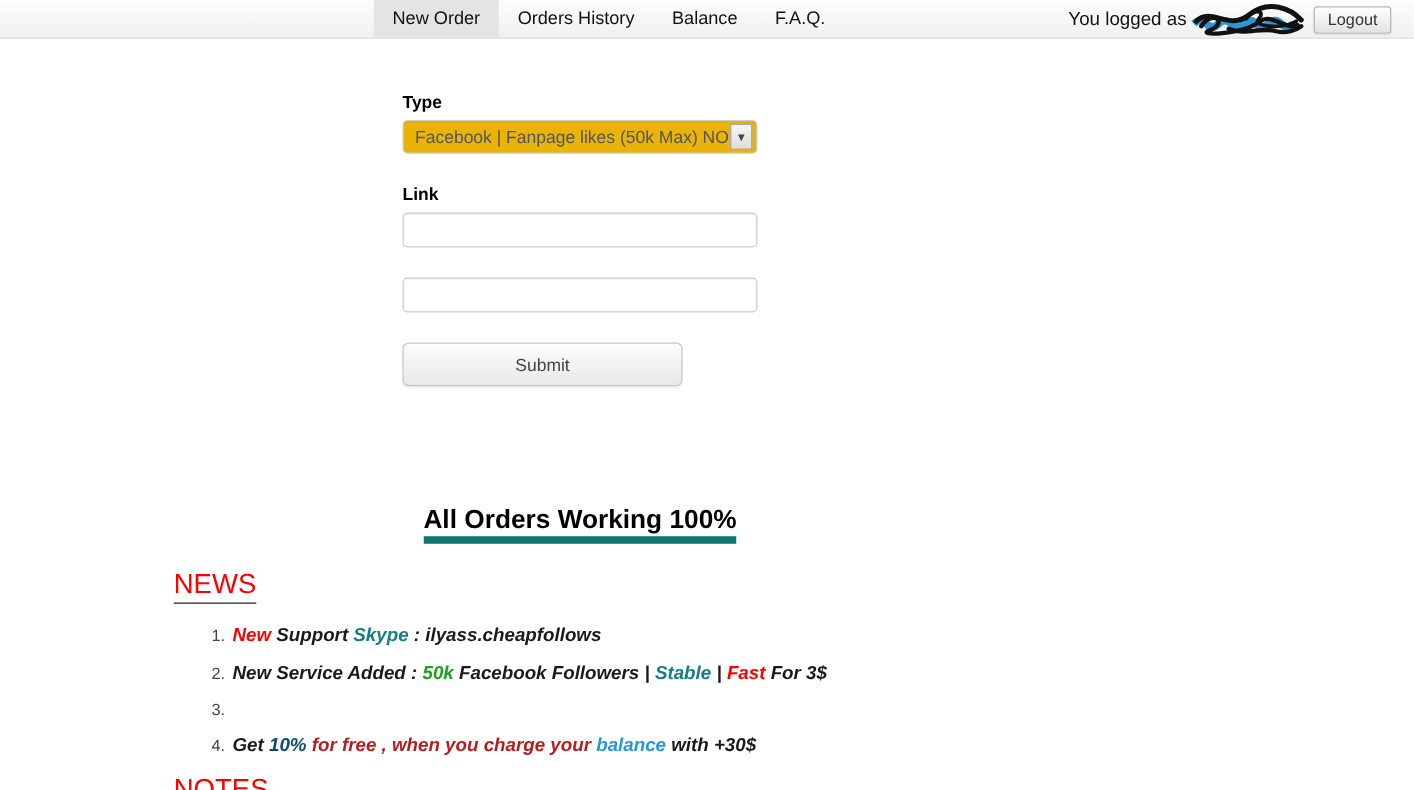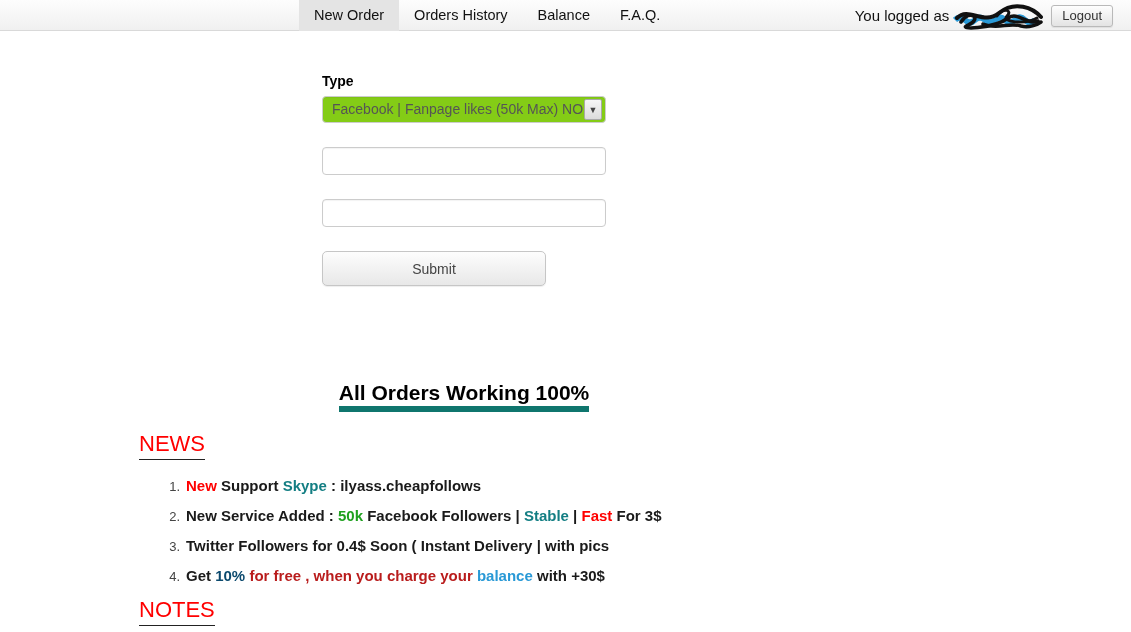--- a/index.html
+++ b/index.html
@@ -22,21 +22,21 @@
                 background:linear-gradient(#fefefe,#e3e3e3);
                 border:1px solid #b9b9b9; border-radius:3px;
                 padding:2px 10px 3px; cursor:pointer;
                 box-shadow:0 1px 1px rgba(0,0,0,.08); }
 
   
   .content-col { width:928px; }
   .order-form { width:284px; margin:42px 0 0 322px; }
   .field-label { font-size:14px; font-weight:bold; color:#000; margin-bottom:7px; }
   .fake-select { position:relative; width:284px; height:27px;
-                 border:1px solid #ccc; border-radius:4px; background:#84cc16;
+                 border:1px solid #ccc; border-radius:4px; background:#eab308;
                  font-size:14px; color:#555; line-height:25px;
                  padding:0 26px 0 9px; overflow:hidden; white-space:nowrap;
                  cursor:pointer; box-shadow:inset 0 1px 1px rgba(0,0,0,.05); }
   .select-arrow { position:absolute; right:3px; top:2px; width:18px; height:21px;
                   background:linear-gradient(#f6f6f6,#dcdcdc);
                   border:1px solid #a9a9a9; border-radius:2px;
                   font-size:9px; color:#444; text-align:center; line-height:20px; }
   .text-input { width:284px; height:28px; border:1px solid #ccc; border-radius:4px;
                 padding:0 8px; font-size:14px; color:#333; margin-bottom:24px;
                 box-shadow:inset 0 1px 1px rgba(0,0,0,.05); outline:none; }
@@ -49,21 +49,21 @@
 
   
   .announce { margin-top:70px; text-align:center; font-size:21px; font-weight:bold; }
   .announce span { display:inline-block; border-bottom:6px solid #0f766e; padding-bottom:1px;margin-top:25px; }
   .section-heading { margin:19px 0 0 139px; font-size:22px; color:#ff0000; }
   .section-heading span { display:inline-block; border-bottom:1px solid #222; padding-bottom:2px; }
   .news-list { margin:17px 0 0 163px; }
   .news-item { display:flex; align-items:baseline; margin-bottom:13px; }
   .news-num { font-size:13px; color:#444; min-width:17px; text-align:right;
               margin-right:6px; }
-  .news-text { font-size:15px; font-weight:bold; white-space:pre-wrap; }
+  .news-text { font-size:15px; font-weight:bold; white-space:pre-wrap;font-style:italic; }
   .notes-heading { margin-top:8px; }
 </style>
 </head>
 <body>
 
 <div class="navbar">
   <div class="tabs">
     <div class="tab active">New Order</div>
     <div class="tab">Orders History</div>
     <div class="tab">Balance</div>
@@ -90,20 +90,21 @@
 
   <div class="order-form">
     <div class="field-label">Type</div>
     <div class="fake-select">
       <span>Facebook | Fanpage likes (50k Max) NO</span>
       <span class="select-arrow">▼</span>
     </div>
 
     <div class="spacer-24"></div>
 
+    <div class="field-label">Link</div>
     <input class="text-input" type="text" value="" style="">
 
     <input class="text-input" type="text" value="" style="">
 
     <button class="submit-btn">Submit</button>
   </div>
 
   <div class="announce">
     <span>All Orders Working 100%</span>
   </div>
@@ -116,21 +117,20 @@
       <div class="news-item">
         <span class="news-num">1.</span>
         <span class="news-text"><span style="color: rgb(255, 0, 0);">New </span><span style="color: rgb(26, 26, 26);">Support </span><span style="color: rgb(19, 126, 131);">Skype</span><span style="color: rgb(26, 26, 26);"> : ilyass.cheapfollows</span></span>
       </div>
       <div class="news-item">
         <span class="news-num">2.</span>
         <span class="news-text"><span style="color: rgb(26, 26, 26);">New Service Added : </span><span style="color: rgb(31, 161, 31);">50k</span><span style="color: rgb(26, 26, 26);"> Facebook Followers | </span><span style="color: rgb(19, 126, 131);">Stable</span><span style="color: rgb(26, 26, 26);"> | </span><span style="color: rgb(255, 0, 0);">Fast</span><span style="color: rgb(26, 26, 26);"> For 3$</span></span>
       </div>
       <div class="news-item">
         <span class="news-num">3.</span>
-        <span class="news-text"><span style="color: rgb(26, 26, 26);">Twitter Followers for 0.4$ Soon ( Instant Delivery | with pics</span></span>
       </div>
       <div class="news-item">
         <span class="news-num">4.</span>
         <span class="news-text"><span style="color: rgb(26, 26, 26);">Get </span><span style="color: #0c4a6e;">10%</span><span style="color: #b91c1c;"> for free , when you charge your </span><span style="color: rgb(41, 153, 214);">balance</span><span style="color: rgb(26, 26, 26);"> with +30$</span></span>
       </div>
     </div>
 
   <div class="section-heading notes-heading">
     <span>NOTES</span>
   </div>

